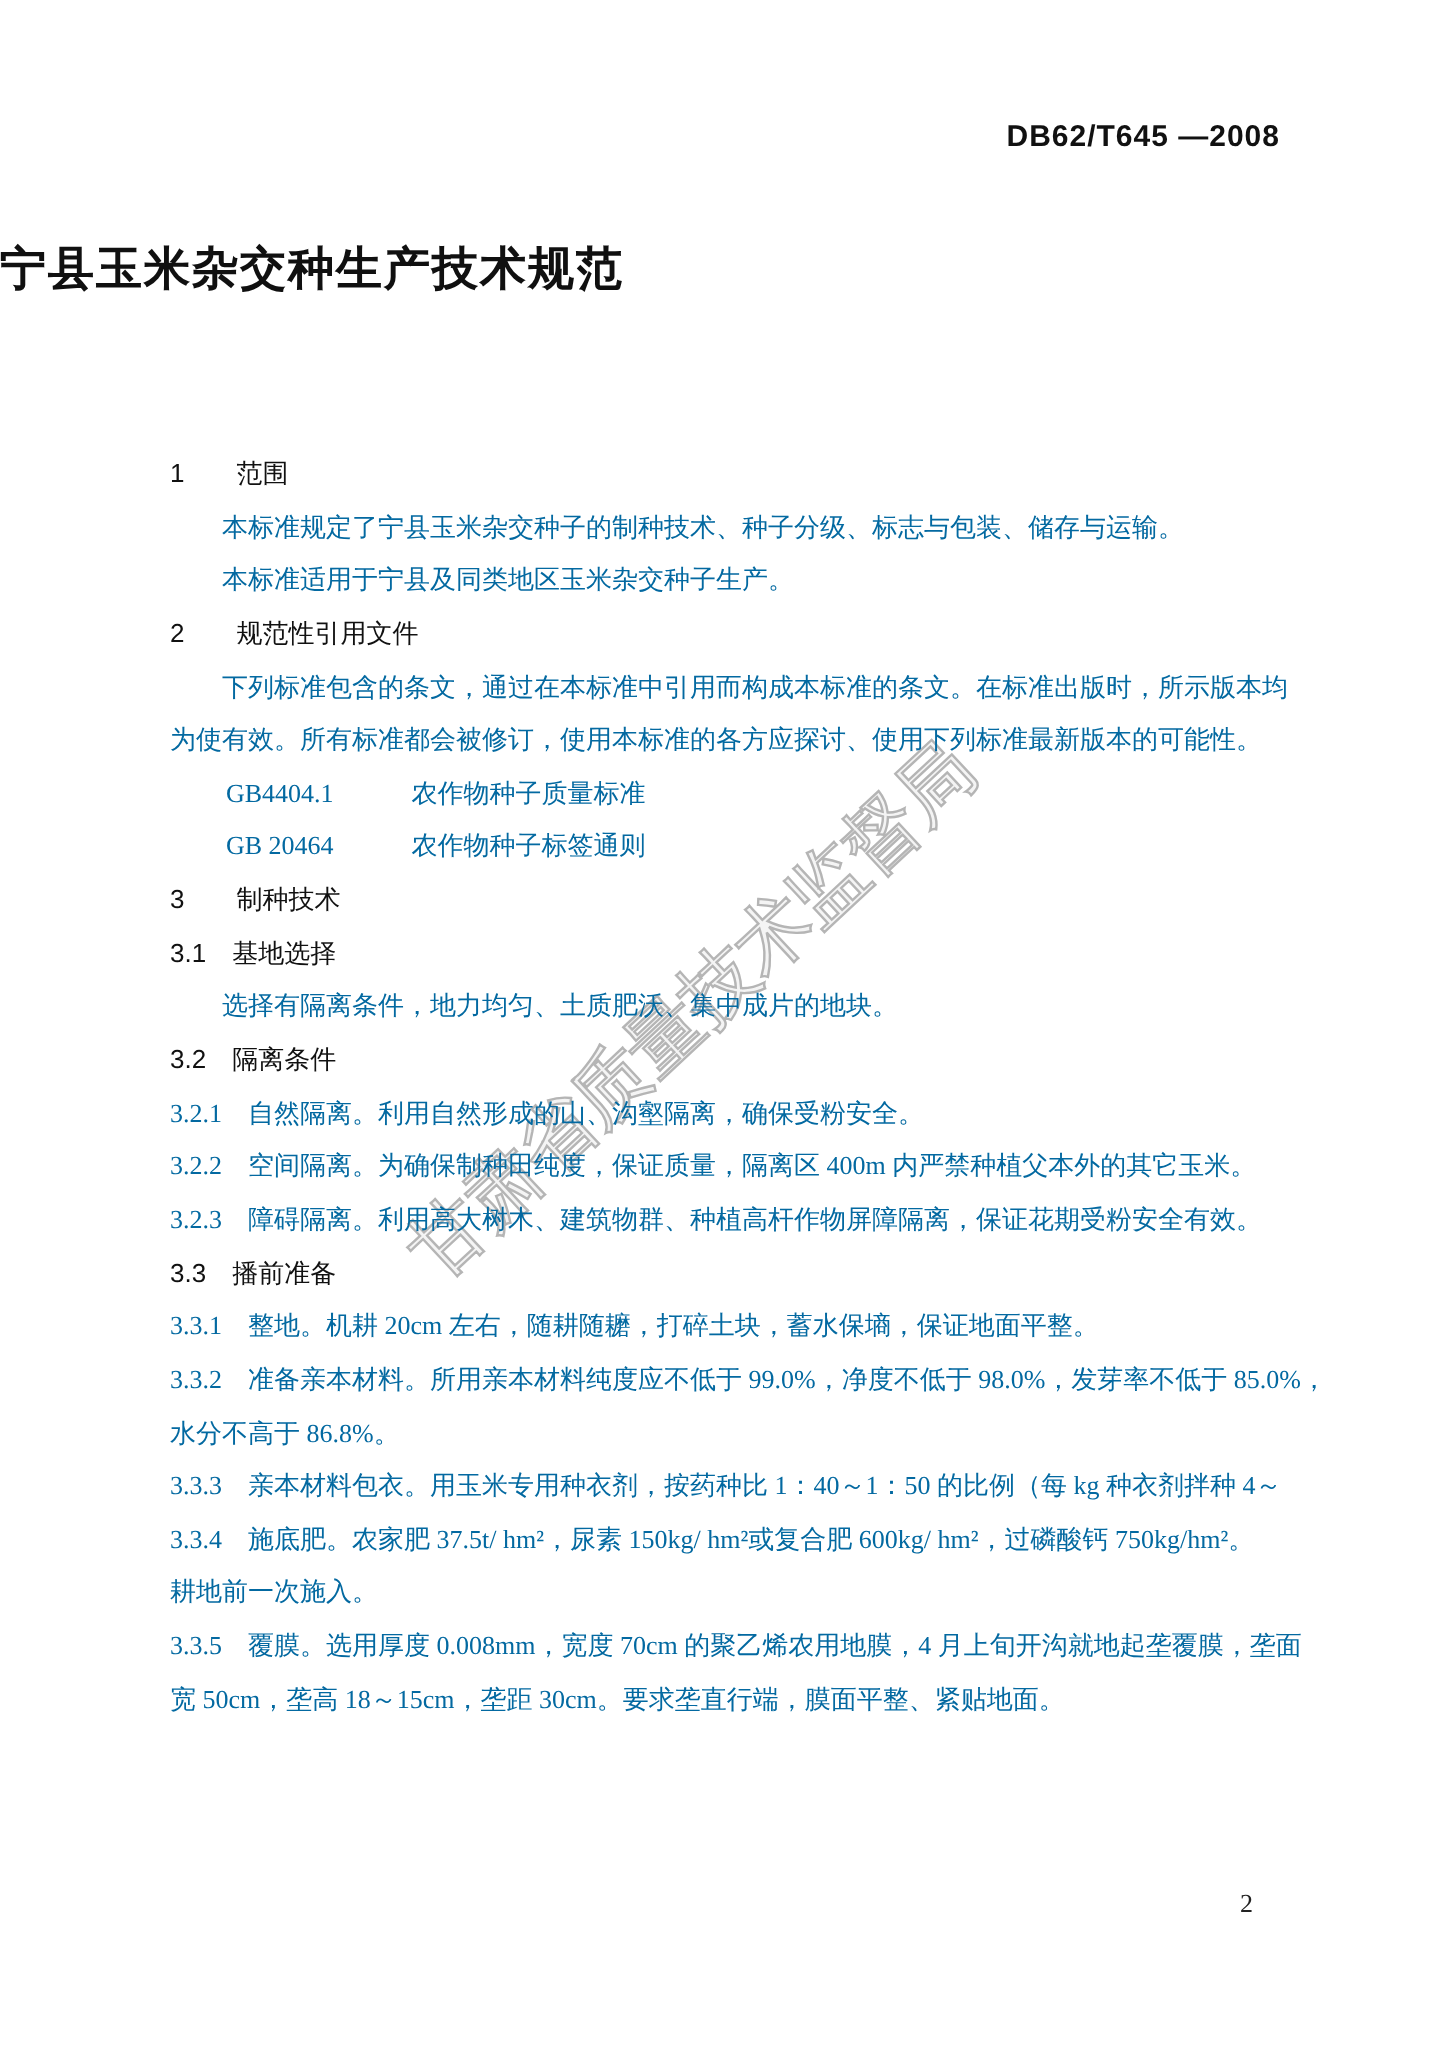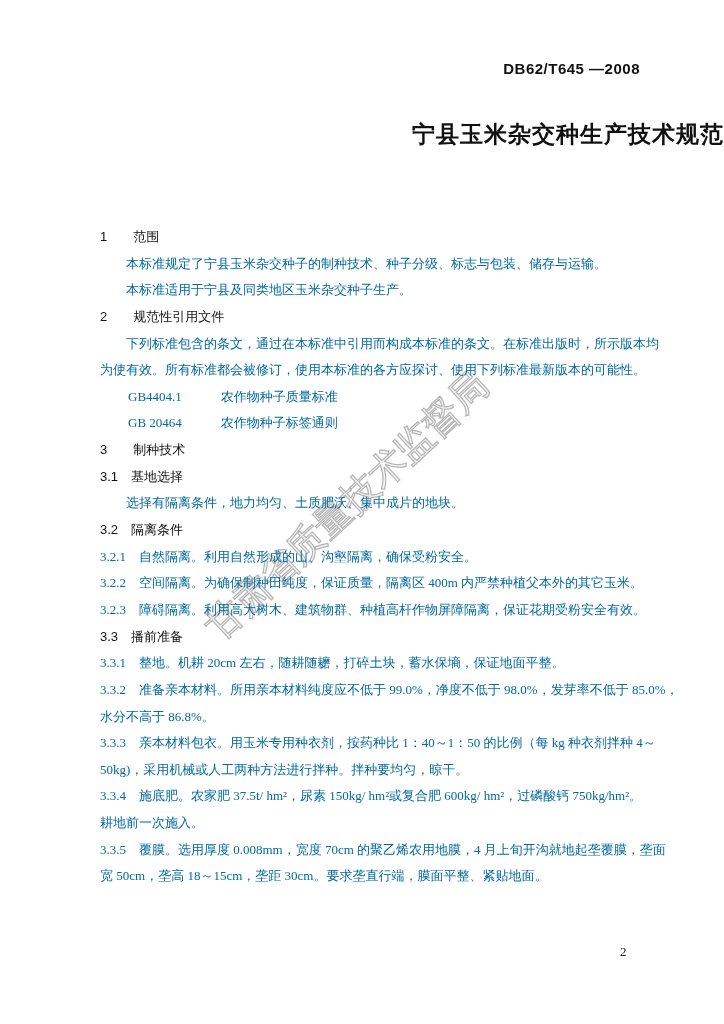--- a/index.html
+++ b/index.html
@@ -39,36 +39,35 @@
     letter-spacing: 0.5px;
     color: #111;
     z-index: 2;
     white-space: pre;
   }
 
   .doc-title {
     position: absolute;
     top: 119px; left: 0;
     width: 724px;
-    text-align: right;
+    text-align: left;
     font-family: "Liberation Sans", "DejaVu Sans", sans-serif;
     font-weight: 700;
     font-size: 23px;
     letter-spacing: 1px;
     color: #101010;
     z-index: 2;
     white-space: pre;
   }
 
   .content {
     position: absolute;
     left: 85px; top: 224px;
     width: 560px;
     z-index: 1;
-    margin-left: 15px;
   }
   .line {
     height: 26.65px;
     line-height: 26.65px;
     white-space: pre;
     font-size: 13px;
     color: #0369a1;
     overflow: visible;
   }
   .line.clause {
@@ -111,21 +110,20 @@
       <div class="line body indent">选择有隔离条件，地力均匀、土质肥沃、集中成片的地块。</div>
       <div class="line clause">3.2　隔离条件</div>
       <div class="line body">3.2.1　自然隔离。利用自然形成的山、沟壑隔离，确保受粉安全。</div>
       <div class="line body">3.2.2　空间隔离。为确保制种田纯度，保证质量，隔离区 400m 内严禁种植父本外的其它玉米。</div>
       <div class="line body">3.2.3　障碍隔离。利用高大树木、建筑物群、种植高杆作物屏障隔离，保证花期受粉安全有效。</div>
       <div class="line clause">3.3　播前准备</div>
       <div class="line body">3.3.1　整地。机耕 20cm 左右，随耕随耱，打碎土块，蓄水保墒，保证地面平整。</div>
       <div class="line body">3.3.2　准备亲本材料。所用亲本材料纯度应不低于 99.0%，净度不低于 98.0%，发芽率不低于 85.0%，</div>
       <div class="line body">水分不高于 86.8%。</div>
       <div class="line body">3.3.3　亲本材料包衣。用玉米专用种衣剂，按药种比 1：40～1：50 的比例（每 kg 种衣剂拌种 4～</div>
-      <div class="line body">50kg)，采用机械或人工两种方法进行拌种。拌种要均匀，晾干。</div>
       <div class="line body">3.3.4　施底肥。农家肥 37.5t/ hm²，尿素 150kg/ hm²或复合肥 600kg/ hm²，过磷酸钙 750kg/hm²。</div>
       <div class="line body">耕地前一次施入。</div>
       <div class="line body">3.3.5　覆膜。选用厚度 0.008mm，宽度 70cm 的聚乙烯农用地膜，4 月上旬开沟就地起垄覆膜，垄面</div>
       <div class="line body">宽 50cm，垄高 18～15cm，垄距 30cm。要求垄直行端，膜面平整、紧贴地面。</div>
     </div>
 
   <div class="page-number">2</div>
 
 </div>
 

